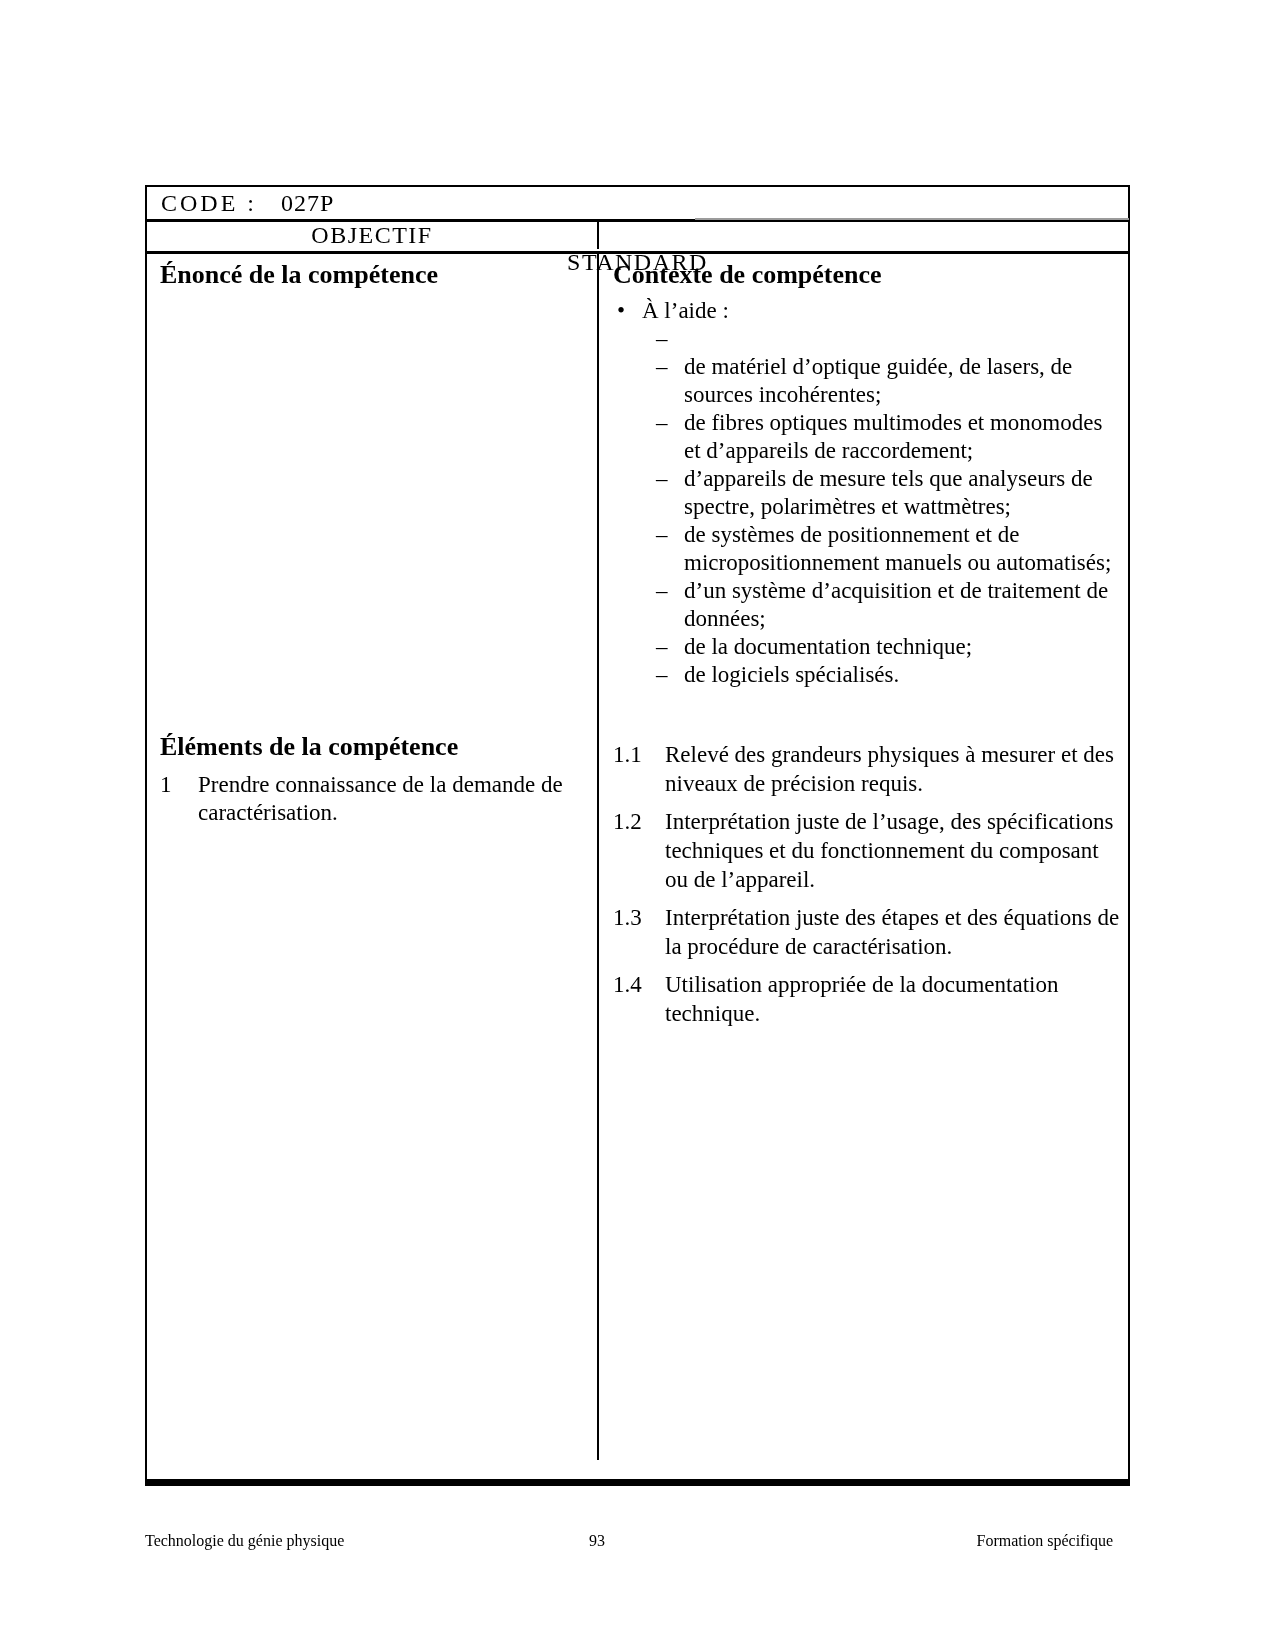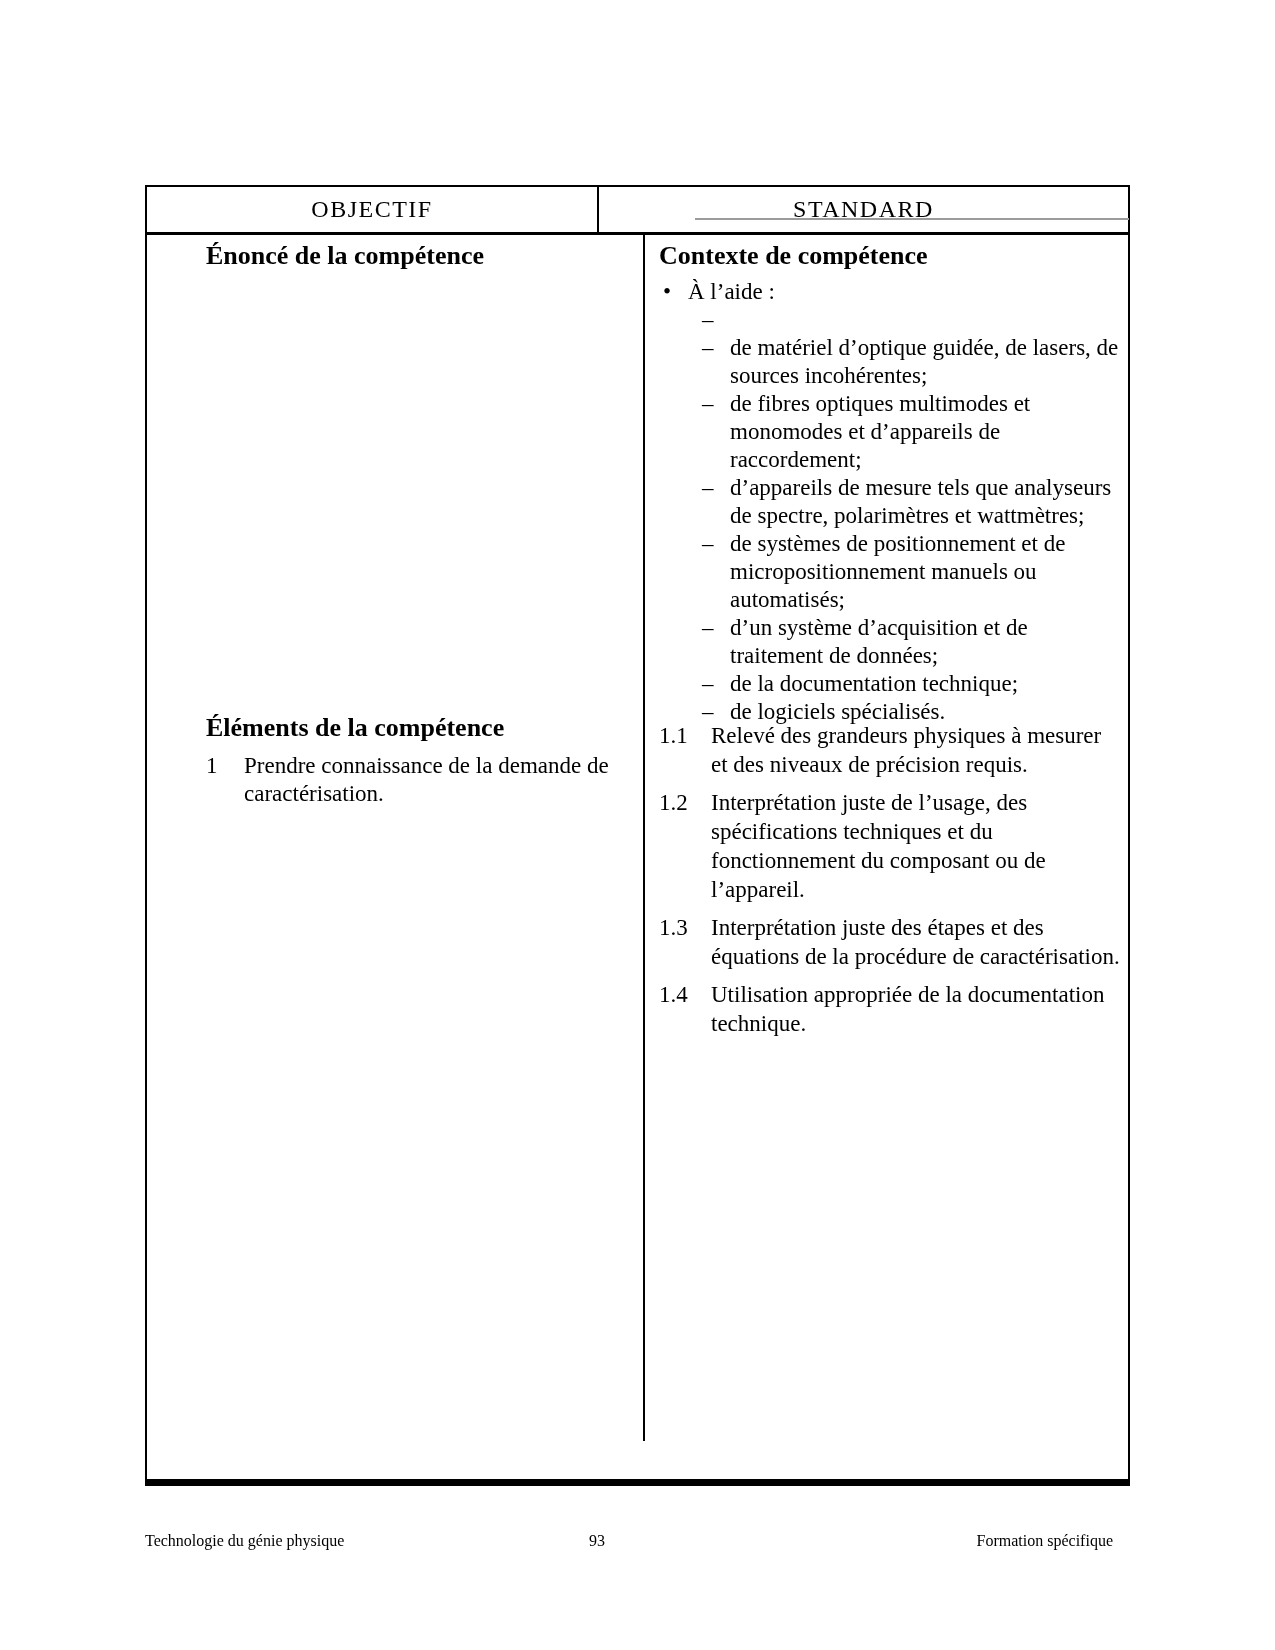--- a/index.html
+++ b/index.html
@@ -48,40 +48,40 @@
     align-items: center;
     padding-left: 14px;
     font-size: 24px;
   }
   .code-label { letter-spacing: 3px; }
   .code-value { margin-left: 24px; letter-spacing: 1px; }
 
   
   .header-row {
     display: flex;
-    height: 48px;
+    height: 32px;
     border-bottom: 3px solid #000;
     box-sizing: border-box;
     font-size: 24px;
     letter-spacing: 1.5px;
+    flex-direction: column;
   }
   .header-cell {
     display: flex;
     align-items: center;
     justify-content: center;
     box-sizing: border-box;
   }
   .header-objectif { width: 452px; border-right: 2px solid #000; }
   .header-standard { flex: 1; }
 
   
   .body-row {
     display: flex;
     height: calc(100% - 86px);
-    padding-left: 46px;
   }
   .col {
     box-sizing: border-box;
     position: relative;
     padding: 5px 10px 0 13px;
     font-size: 23px;
     line-height: 28px;
   }
   .col-objectif { width: 452px; border-right: 2px solid #000; }
   .col-standard { flex: 1; padding-left: 14px; padding-right: 8px; }
@@ -124,20 +124,24 @@
   }
   .footer-left { left: 145px; }
   .footer-center { left: 547px; width: 100px; text-align: center; }
   .footer-right { right: 162px; }
 </style>
 </head>
 <body>
 
 <div class="doc-table">
 
+  <div class="code-row">
+    <span class="code-label">CODE :</span>
+    <span class="code-value">027P</span>
+  </div>
 
   <div class="header-row">
     <div class="header-cell header-objectif">OBJECTIF</div>
     <div class="header-cell header-standard">STANDARD</div>
   </div>
 
   <div class="body-row">
 
     <div class="col col-objectif">
       <div>

